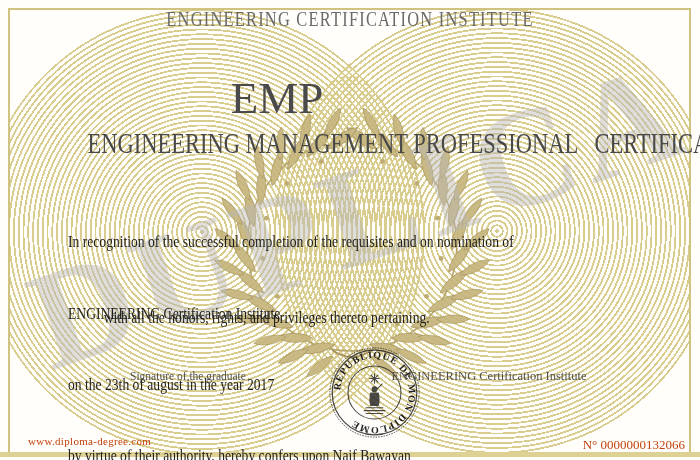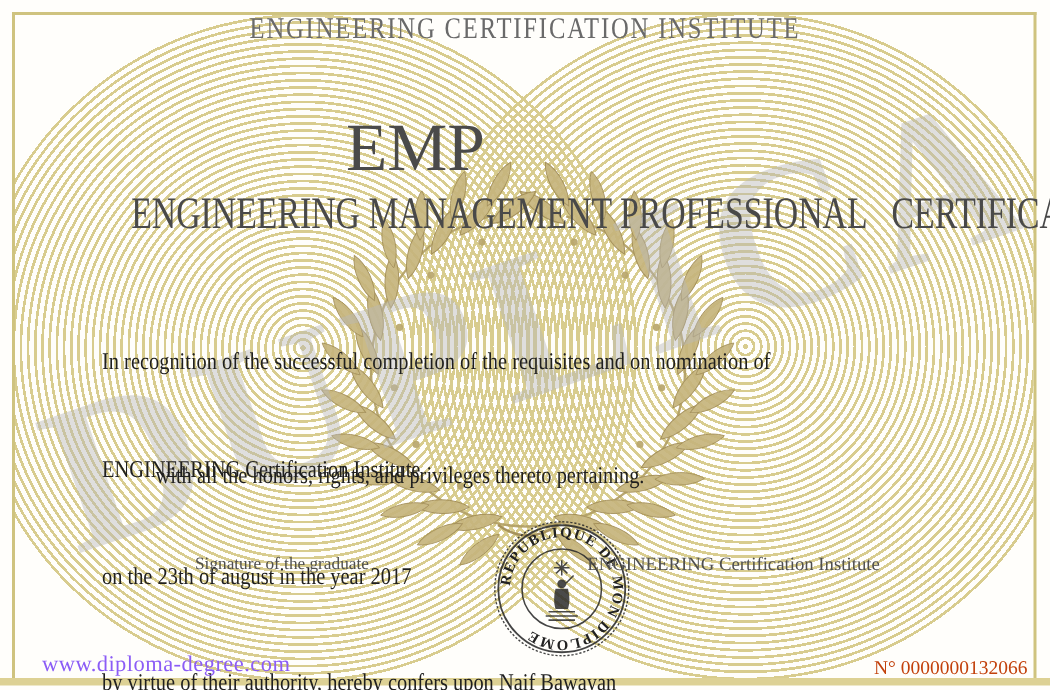--- a/index.html
+++ b/index.html
@@ -66,21 +66,21 @@
   .sig-label{
     left:130px;top:370px;width:160px;text-align:left;
     font-size:11.5px;color:#4f4f4f;
   }
   .issuer-label{
     left:389px;top:369px;width:200px;text-align:center;
     font-size:12.5px;color:#4f4f4f;
   }
   .seal{position:absolute;left:328px;top:346px;z-index:4;}
   .website{
-    left:28px;top:435px;font-size:15px;color:#8b5cf6;letter-spacing:0.3px;
+    left:28px;top:435px;font-size:11px;color:#c2410c;letter-spacing:0.3px;
   }
   .serial{
     right:15px;top:437px;font-size:13px;color:#c2410c;
   }
 </style>
 </head>
 <body>
 
 <div class="cert">
 

